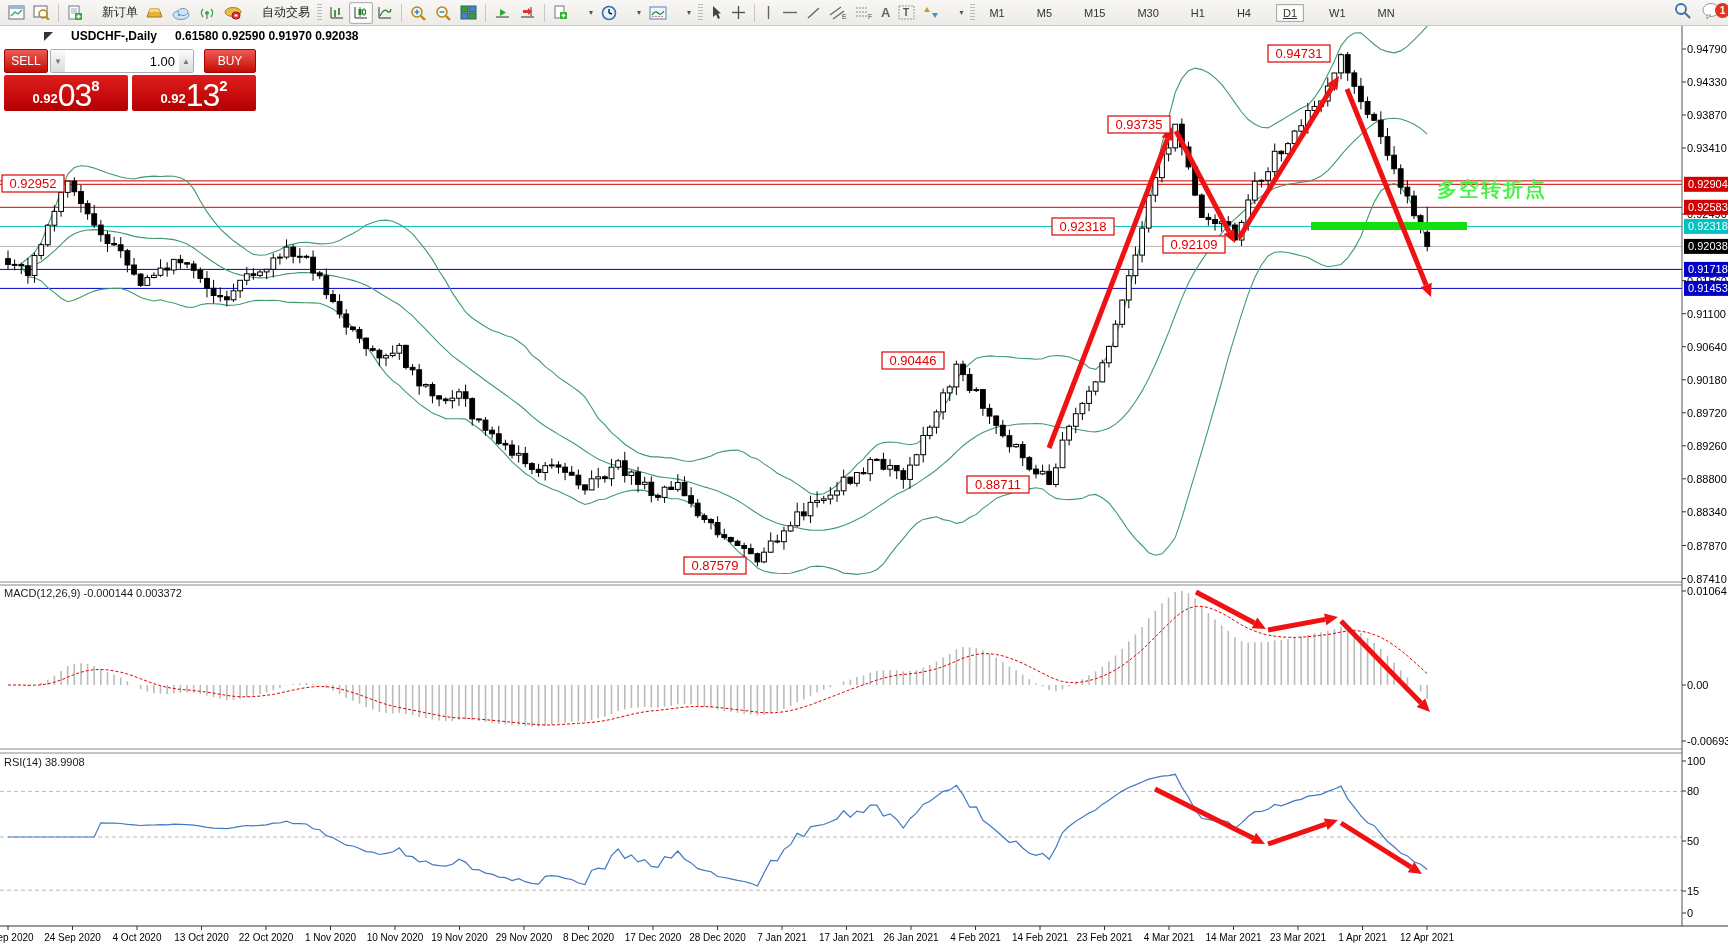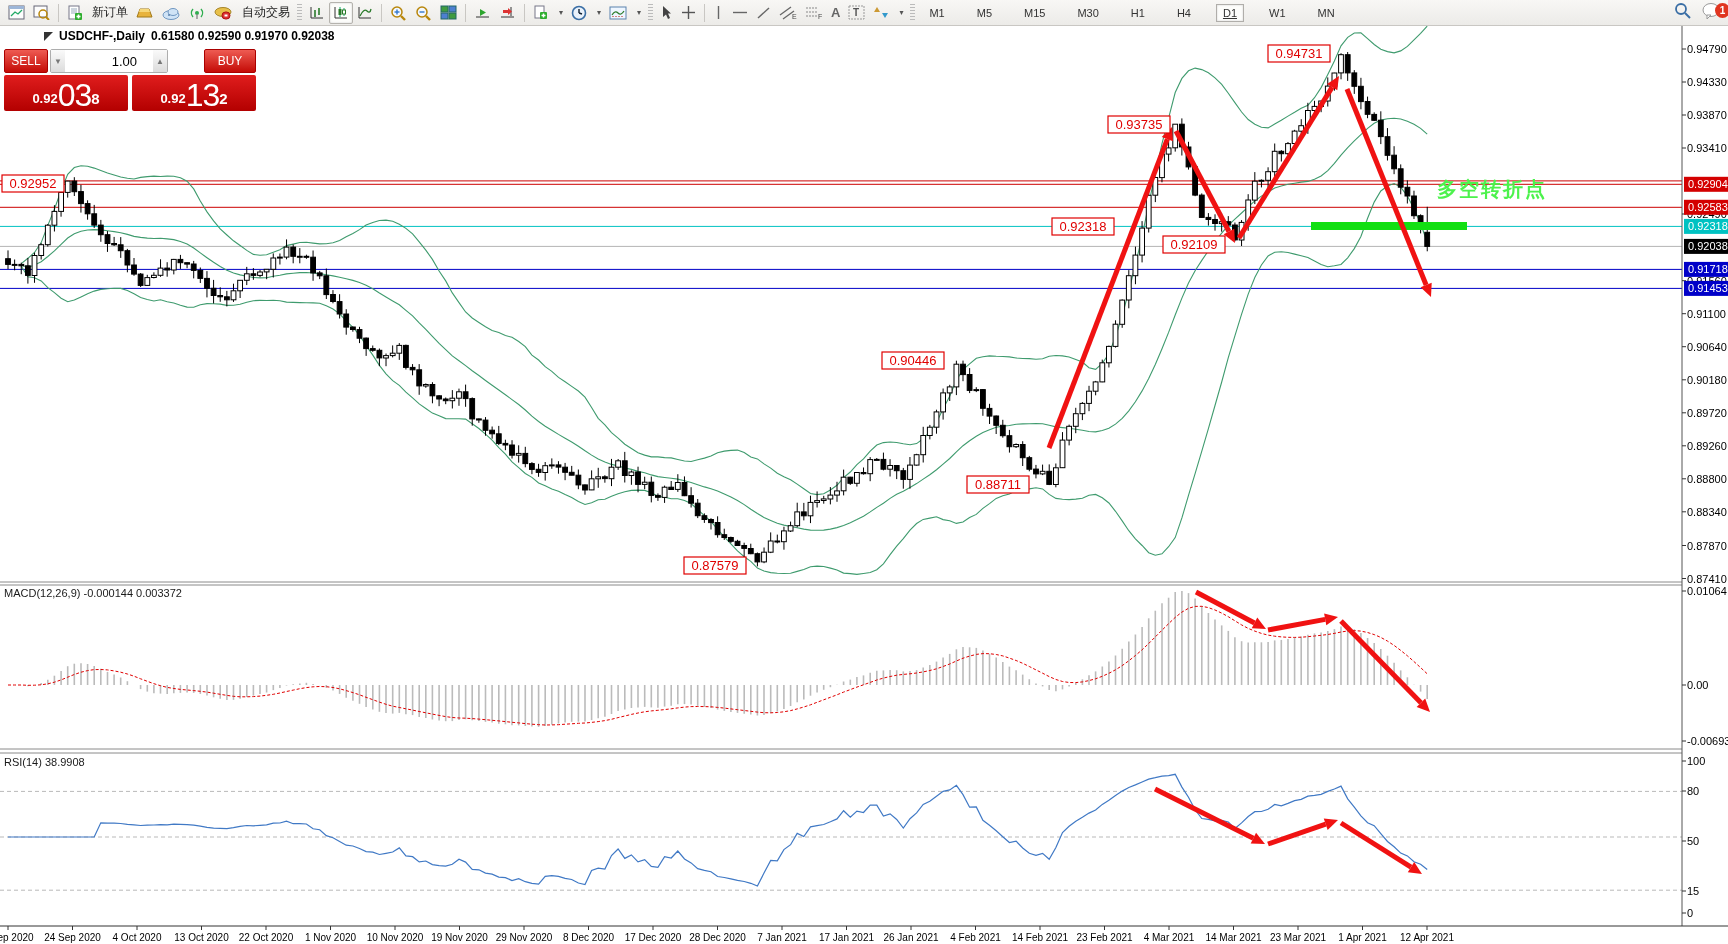--- a/index.html
+++ b/index.html
@@ -5,52 +5,52 @@
   * { margin:0; padding:0; box-sizing:border-box; }
   html,body { width:1728px; height:944px; overflow:hidden; background:#fff;
     font-family:"Liberation Sans", sans-serif; }
   #app { position:relative; width:1728px; height:944px; }
   svg#chart { position:absolute; left:0; top:0; }
 
   
   .toolbar { position:absolute; left:0; top:0; width:1728px; height:26px;
     background:linear-gradient(#f8f7f5,#ecebe8); border-bottom:1px solid #c9c7c3;
     display:flex; align-items:center; padding:0 4px; z-index:50; }
-  .tbtn { display:flex; align-items:center; gap:9px; height:22px; padding:0 3px;
+  .tbtn { display:flex; align-items:center; gap:19px; height:22px; padding:0 3px;
     border:1px solid transparent; border-radius:2px; color:#222; font-size:12px; cursor:default; }
   .tbtn.pressed { background:#fdfdfb; border:1px solid #b5b3ae; box-shadow:inset 0 0 2px #ccc; }
   .tsep { width:1px; height:18px; background:#c9c7c3; margin:0 4px; }
   .tgrip { width:5px; height:18px; margin:0 3px;
     background:repeating-linear-gradient(#bbb 0 1px, transparent 1px 3px); }
   .tflabel { font-size:11px; color:#333; padding:2px 6px; border:1px solid transparent; }
   .tflabel.active { background:#fdfdfb; border:1px solid #b0aeaa; box-shadow:inset 0 0 2px #ccc;text-decoration:underline; }
   .tb-right { position:absolute; right:6px; top:0; height:26px; display:flex; align-items:center; gap:10px; }
   .badge { position:absolute; top:1px; right:-8px; min-width:15px; height:15px; border-radius:8px;
     background:#e03520; color:#fff; font-size:10px; font-weight:bold; text-align:center; line-height:15px; padding:0 3px; }
   .caret { font-size:8px; color:#555; margin-left:1px; }
 
   
   .symbol-header { position:absolute; left:6px; top:29px; z-index:20; font-size:12px;
-    font-weight:bold; color:#000; display:flex; align-items:center; gap:6px;padding-left:38px; }
+    font-weight:bold; color:#000; display:flex; align-items:center; gap:18px;padding-left:38px; }
   .win-tri { width:0; height:0; border-left:9px solid #333; border-bottom:9px solid transparent; }
 
   
   .trade-panel { position:absolute; left:4px; top:49px; z-index:30; width:252px; }
   .tp-row1 { display:flex; height:24px; gap:2px; }
   .btn-red { background:linear-gradient(#ee5b52,#c40b06); color:#fff; font-size:12px;
     display:flex; align-items:center; justify-content:center; border:1px solid #a00;
     border-radius:2px; cursor:pointer; }
-  .tp-sell { width:44px; } .tp-buy { width:52px; margin-left:34px; }
+  .tp-sell { width:44px; } .tp-buy { width:52px; margin-left:8px; }
   .tp-vol { flex:1; display:flex; border:1px solid #adadad; border-radius:2px; background:#fff; }
   .tp-spin { width:14px; background:linear-gradient(#fafafa,#dcdcdc); color:#777; font-size:8px;
     display:flex; align-items:center; justify-content:center; cursor:pointer; }
-  .tp-vol input { flex:1; border:0; outline:0; text-align:right; font-size:13px; padding-right:16px; width:50px; }
+  .tp-vol input { flex:1; border:0; outline:0; text-align:right; font-size:13px; padding-right:4px; width:50px; }
   .tp-row2 { display:flex; gap:4px; margin-top:2px; height:36px; }
   .tp-price { flex:1; background:linear-gradient(#e01d1d,#b30000); color:#fff; border-radius:2px;
-    display:flex; align-items:flex-end; justify-content:center; padding:13px 2px 1px 2px; cursor:pointer; }
+    display:flex; align-items:flex-end; justify-content:center; padding:0 2px 1px 2px; cursor:pointer; }
   .tp-price .small { font-size:13px; font-weight:bold; margin-bottom:4px; }
   .tp-price .big   { font-size:32px; font-weight:normal; line-height:30px; letter-spacing:-1px; }
   .tp-price .sup   { font-size:15px; font-weight:bold; align-self:flex-start; margin-top:2px; }
 
   .ico { display:inline-block; }
 </style>
 </head>
 <body>
 
 <div id="app">

